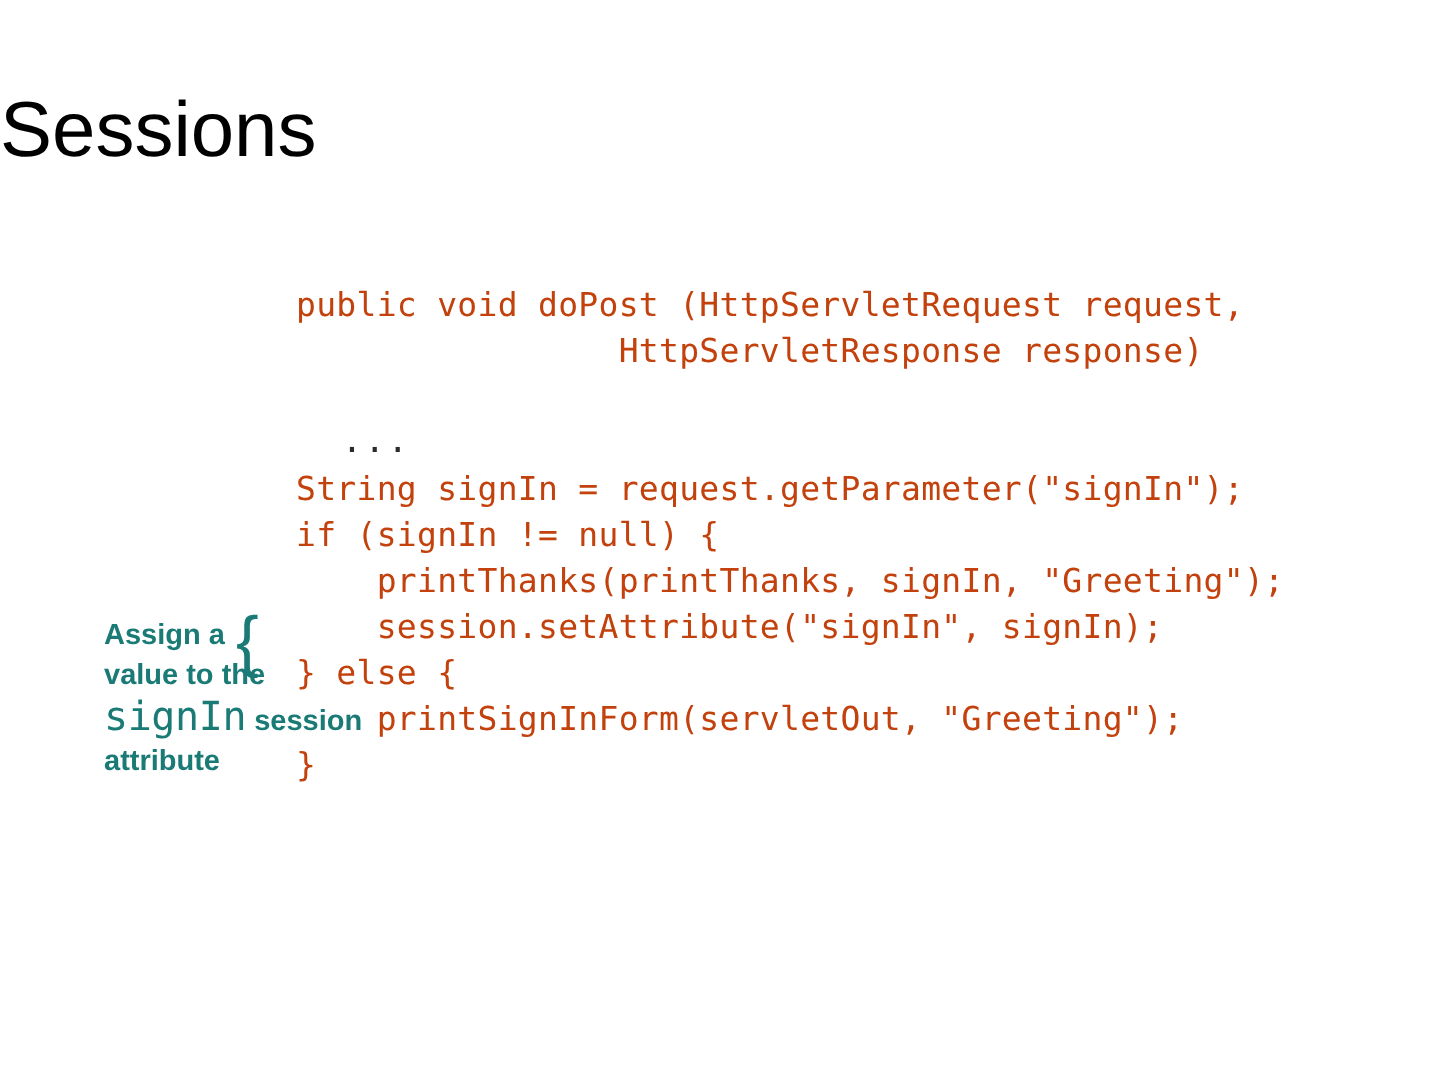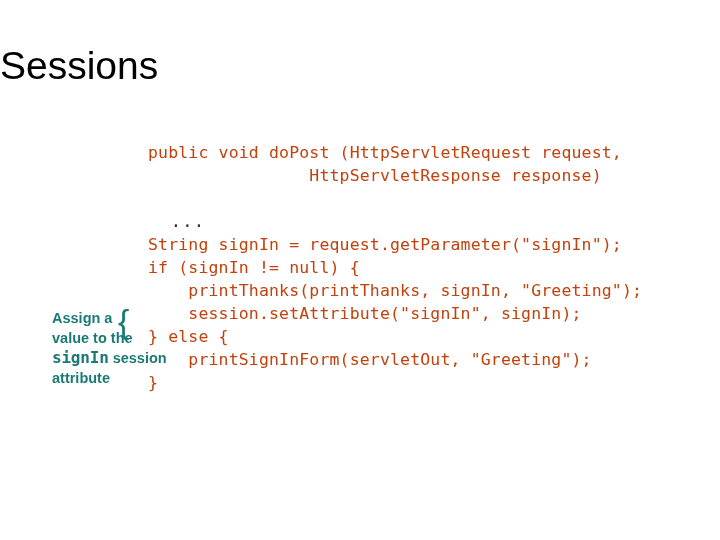--- a/index.html
+++ b/index.html
@@ -79,22 +79,22 @@
     font-weight: bold;
     line-height: 20px;
     margin-left: 38px;
   }
   #annotation .ann-line {
     white-space: pre;
     display: block;
   }
   #annotation .mono {
     font-family: "DejaVu Sans Mono", "Liberation Mono", monospace;
-    font-weight: bold;
-    font-size: 16px;
+    font-weight: normal;
+    font-size: 20px;
     letter-spacing: -0.2px;
   }
 
   #pointer-brace {
     position: absolute;
     left: 118px;
     top: 304px;
     color: #1a7a75;
     font-family: "Liberation Sans", sans-serif;
     font-size: 34px;

